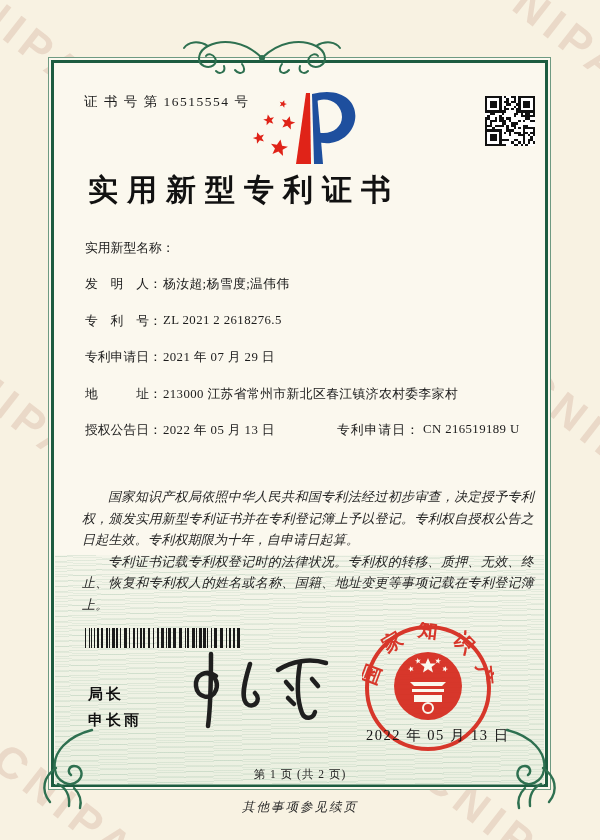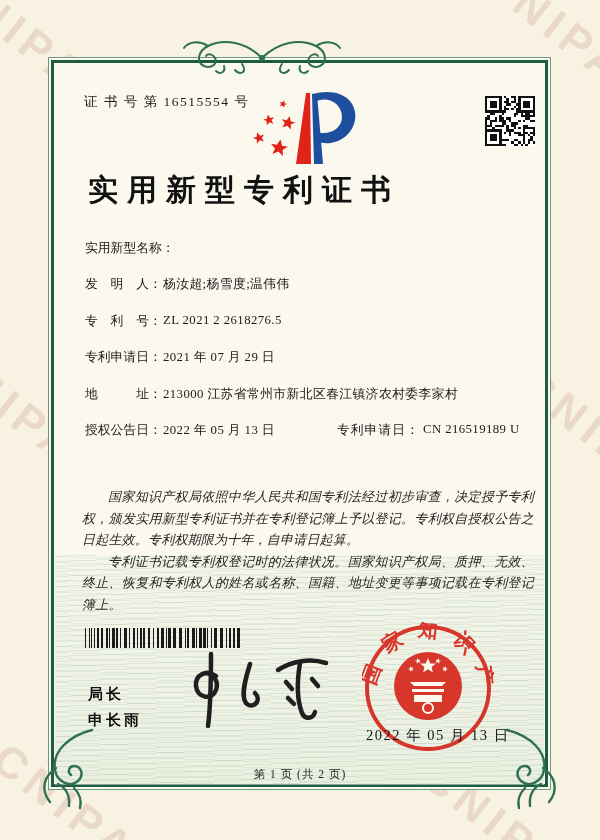--- a/index.html
+++ b/index.html
@@ -394,21 +394,21 @@
       <span class="fvalue">2022 年 05 月 13 日</span>
       <span class="pair2">
         <span class="flabel">专利申请日：</span>
         <span class="fvalue">CN 216519189 U</span>
       </span>
     </div>
   </div>
 
   <div class="content paragraphs">
     <p>国家知识产权局依照中华人民共和国专利法经过初步审查，决定授予专利权，颁发实用新型专利证书并在专利登记簿上予以登记。专利权自授权公告之日起生效。专利权期限为十年，自申请日起算。</p>
-    <p>专利证书记载专利权登记时的法律状况。国家知识产权局、质押、无效、终止、恢复和专利权人的姓名或名称、国籍、地址变更等事项记载在专利登记簿上。</p>
+    <p>专利证书记载专利权登记时的法律状况。专利权的转移、质押、无效、终止、恢复和专利权人的姓名或名称、国籍、地址变更等事项记载在专利登记簿上。</p>
   </div>
 
   <div class="content barcode" id="barcode"><i class="b" style="width:1px"></i><i class="" style="width:3px"></i><i class="b" style="width:1px"></i><i class="" style="width:1px"></i><i class="b" style="width:1px"></i><i class="" style="width:2px"></i><i class="b" style="width:1px"></i><i class="" style="width:2px"></i><i class="b" style="width:2px"></i><i class="" style="width:2px"></i><i class="b" style="width:2px"></i><i class="" style="width:3px"></i><i class="b" style="width:2px"></i><i class="" style="width:1px"></i><i class="b" style="width:1px"></i><i class="" style="width:2px"></i><i class="b" style="width:3px"></i><i class="" style="width:1px"></i><i class="b" style="width:2px"></i><i class="" style="width:2px"></i><i class="b" style="width:1px"></i><i class="" style="width:3px"></i><i class="b" style="width:3px"></i><i class="" style="width:2px"></i><i class="b" style="width:1px"></i><i class="" style="width:3px"></i><i class="b" style="width:2px"></i><i class="" style="width:2px"></i><i class="b" style="width:1px"></i><i class="" style="width:2px"></i><i class="b" style="width:2px"></i><i class="" style="width:1px"></i><i class="b" style="width:2px"></i><i class="" style="width:3px"></i><i class="b" style="width:2px"></i><i class="" style="width:3px"></i><i class="b" style="width:1px"></i><i class="" style="width:3px"></i><i class="b" style="width:2px"></i><i class="" style="width:2px"></i><i class="b" style="width:3px"></i><i class="" style="width:2px"></i><i class="b" style="width:1px"></i><i class="" style="width:1px"></i><i class="b" style="width:3px"></i><i class="" style="width:2px"></i><i class="b" style="width:3px"></i><i class="" style="width:3px"></i><i class="b" style="width:3px"></i><i class="" style="width:3px"></i><i class="b" style="width:1px"></i><i class="" style="width:1px"></i><i class="b" style="width:2px"></i><i class="" style="width:3px"></i><i class="b" style="width:3px"></i><i class="" style="width:1px"></i><i class="b" style="width:1px"></i><i class="" style="width:2px"></i><i class="b" style="width:3px"></i><i class="" style="width:1px"></i><i class="b" style="width:3px"></i><i class="" style="width:1px"></i><i class="b" style="width:1px"></i><i class="" style="width:3px"></i><i class="b" style="width:1px"></i><i class="" style="width:2px"></i><i class="b" style="width:3px"></i><i class="" style="width:3px"></i><i class="b" style="width:3px"></i><i class="" style="width:3px"></i><i class="b" style="width:1px"></i><i class="" style="width:2px"></i><i class="b" style="width:2px"></i><i class="" style="width:2px"></i><i class="b" style="width:2px"></i><i class="" style="width:2px"></i><i class="b" style="width:3px"></i></div>
 
   <div class="content signer">
     <div>局长</div>
     <div>申长雨</div>
   </div>
 
   <svg class="content signature" width="170" height="95" viewBox="0 0 170 95">
@@ -446,13 +446,14 @@
           <rect x="50" y="67" width="32" height="3"></rect>
           <path d="M52,73 L80,73 L80,80 L52,80 Z"></path>
           <circle cx="66" cy="86" r="5" fill="none" stroke="#fdfaf0" stroke-width="2"></circle>
         </g>
       </g>
     </g>
   </svg>
   <div class="content seal-date">2022 年 05 月 13 日</div>
 
   <div class="content page-num">第 1 页 (共 2 页)</div>
+  <div class="content footer-note">其他事项参见续页</div>
 </div>
 
 </body></html>

